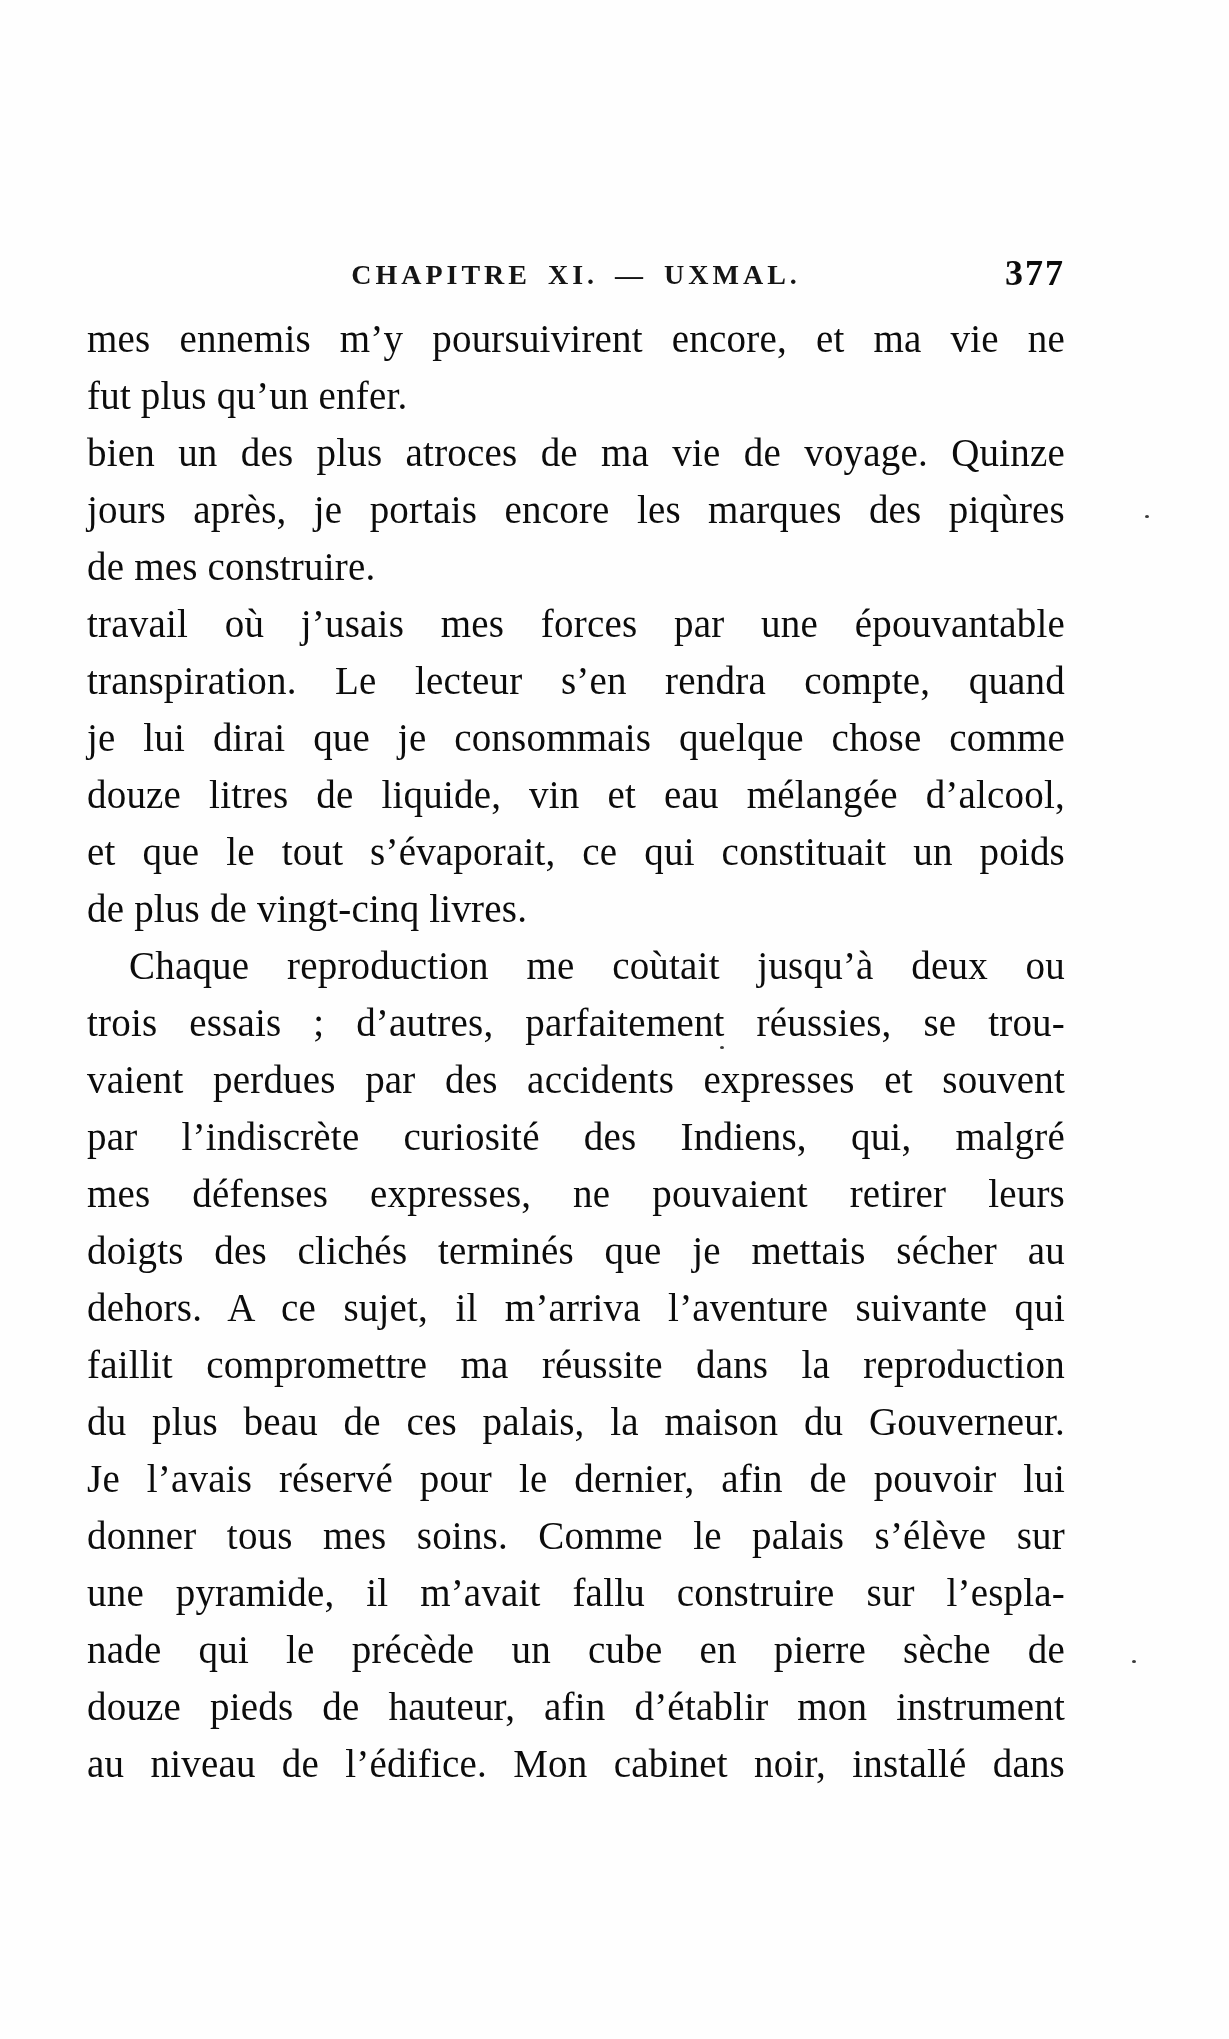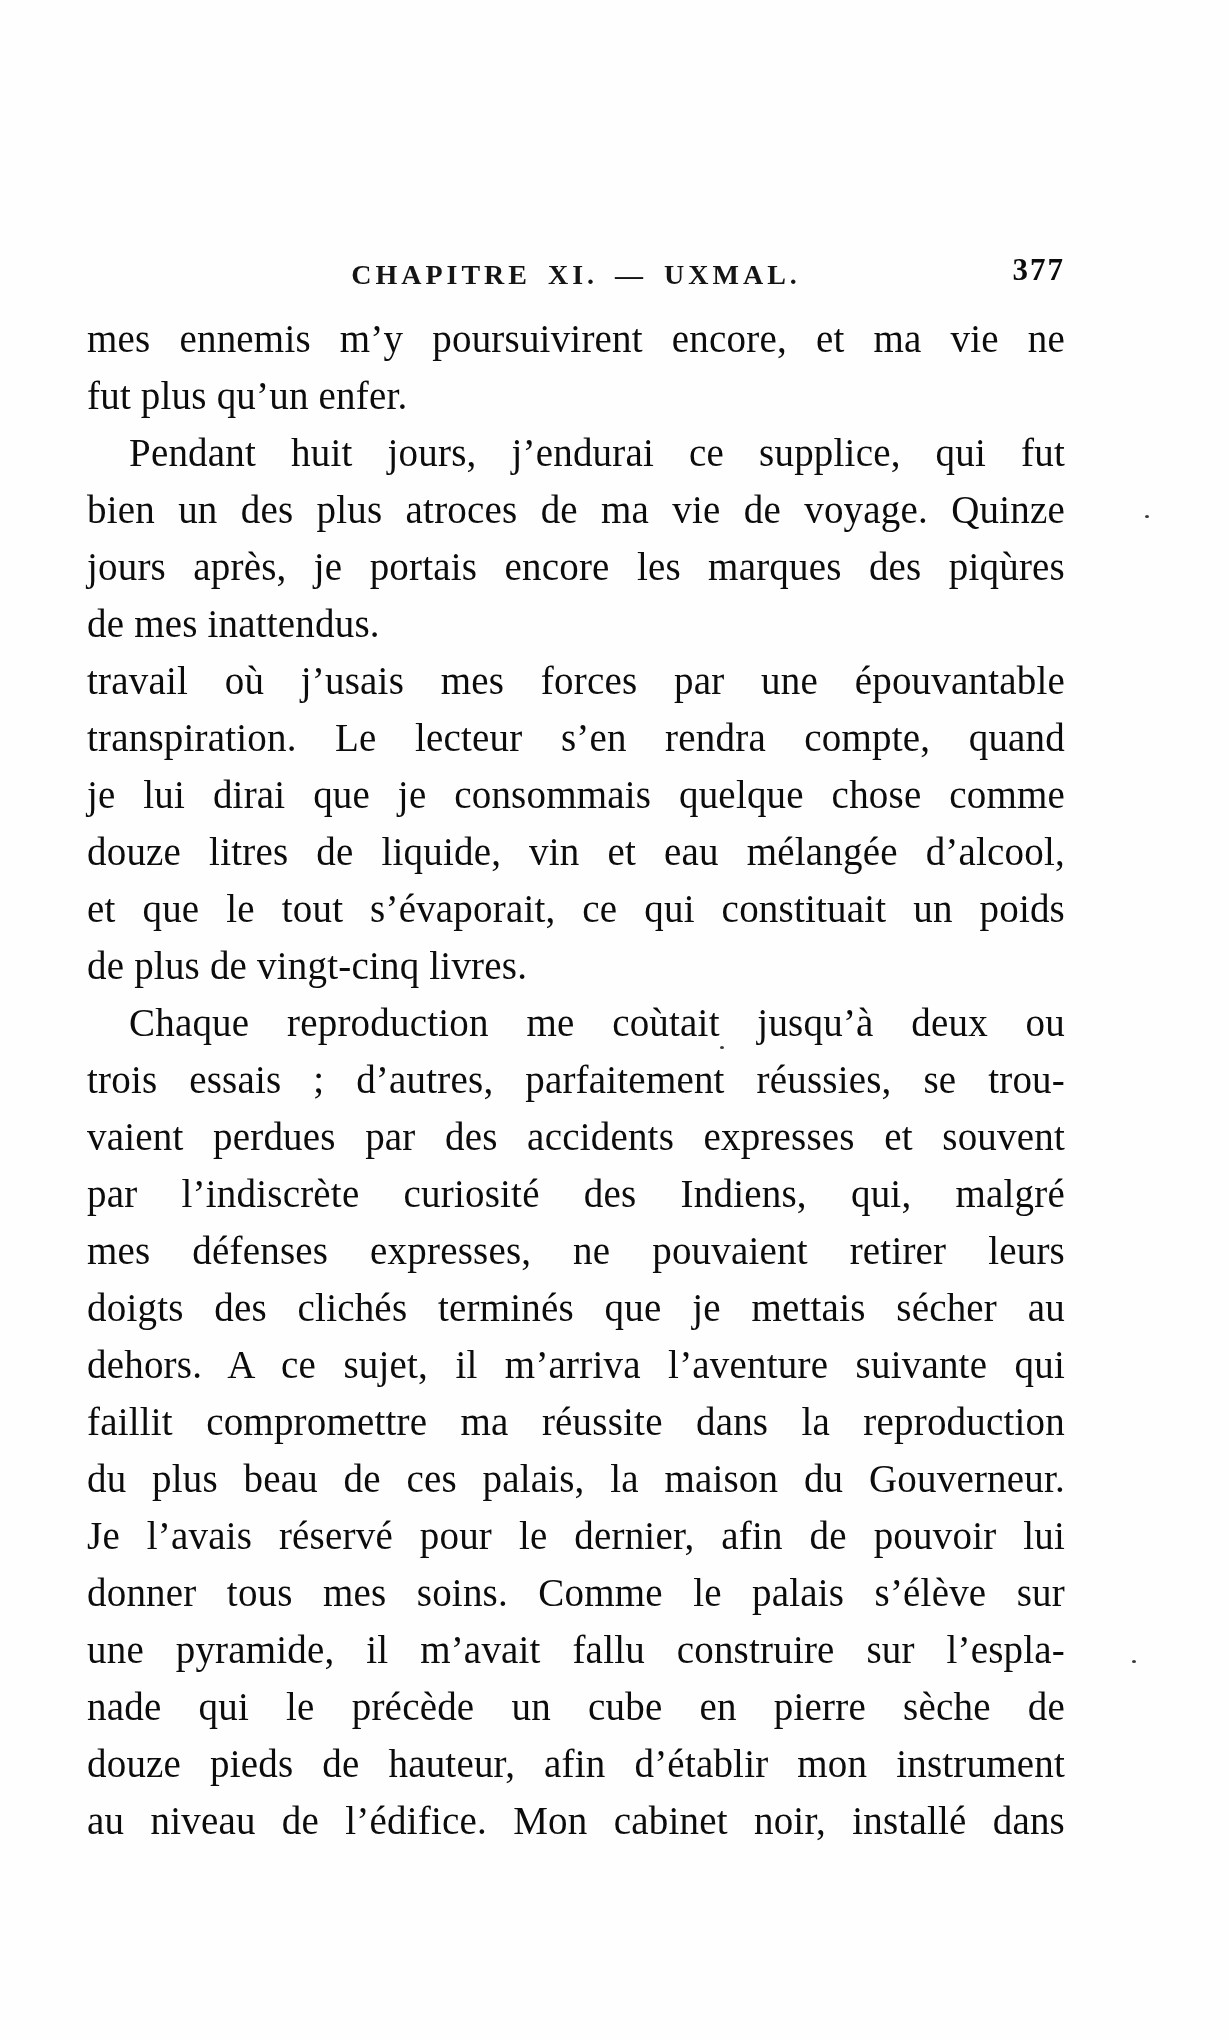--- a/index.html
+++ b/index.html
@@ -32,21 +32,21 @@
     font-size: 28px;
     letter-spacing: 4px;
     word-spacing: 6px;
     font-weight: bold;
     color: #151515;
   }
   .page-number {
     position: absolute;
     right: 0;
     top: -4px;
-    font-size: 31px;
+    font-size: 36px;
     font-weight: bold;
     letter-spacing: 2px;
     color: #0c0c0c;
   }
   .body-text {
     position: absolute;
     top: 310px;
     left: 87px;
     width: 978px;
     font-size: 39px;
@@ -86,24 +86,23 @@
   </div>
 
   <div class="body-text">
 
     <div>
       <div class="ln">mes ennemis m’y poursuivirent encore, et ma vie ne</div>
       <div class="ln end">fut plus qu’un enfer.</div>
     </div>
 
     <div>
-      <div class="ln indent">Pendant huit jours, j’endurai ce supplice, qui fut</div>
       <div class="ln">bien un des plus atroces de ma vie de voyage. Quinze</div>
       <div class="ln">jours après, je portais encore les marques des piqùres</div>
-      <div class="ln end">de mes inattendus.</div>
+      <div class="ln end">de mes construire.</div>
     </div>
 
     <div>
       <div class="ln">travail où j’usais mes forces par une épouvantable</div>
       <div class="ln">transpiration. Le lecteur s’en rendra compte, quand</div>
       <div class="ln">je lui dirai que je consommais quelque chose comme</div>
       <div class="ln">douze litres de liquide, vin et eau mélangée d’alcool,</div>
       <div class="ln">et que le tout s’évaporait, ce qui constituait un poids</div>
       <div class="ln end">de plus de vingt-cinq livres.</div>
     </div>

